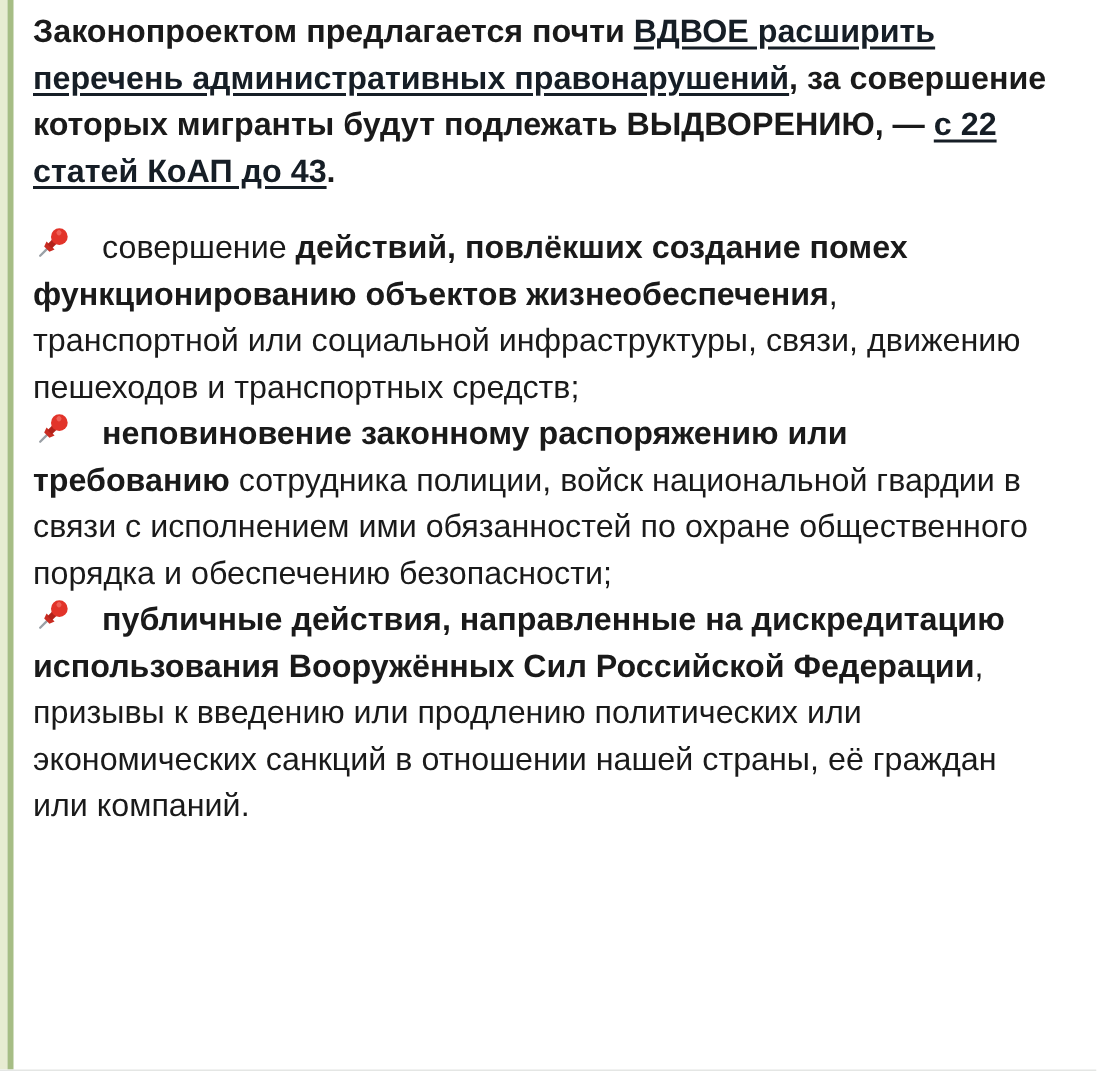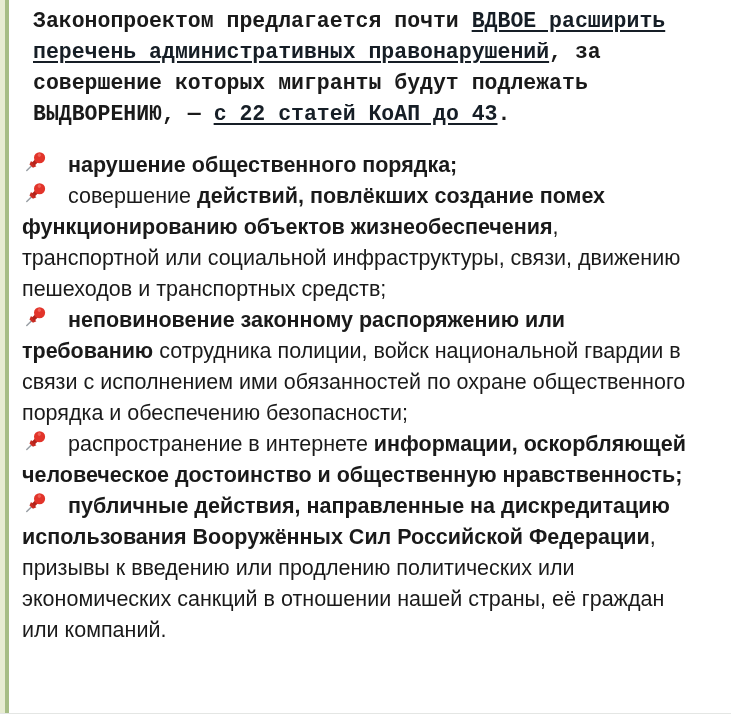--- a/index.html
+++ b/index.html
@@ -22,21 +22,21 @@
     background:#a6bd85;
   }
   .content{
     position:absolute;
     left:22px;top:6px;
     width:676px;
     font-size:21.5px;
     line-height:31px;
     letter-spacing:0px;
   }
-  .intro{margin:0 0 20px 11px;font-weight:bold;font-family:Liberation Mono, monospace;}
+  .intro{margin:0 0 20px 0;font-weight:bold;}
   .b{font-weight:bold;}
   a.u, .u{
     color:#161e26;
     text-decoration:underline;
     text-underline-offset:3px;
     cursor:pointer;
   }
   .including{font-weight:normal;}
   .bullet{margin:0;}
   .pin{
@@ -58,31 +58,20 @@
         <div class="bullet">
   <svg class="pin" viewBox="0 0 32 32" aria-hidden="true">
     <g transform="rotate(45 16 14)">
       <rect x="15.1" y="20" width="1.8" height="9.5" rx="0.9" fill="#9aa0a6"></rect>
       <path d="M11.5 17 h9 l-1.6 4.2 h-5.8 z" fill="#c92c22"></path>
       <rect x="13.6" y="11.5" width="4.8" height="6.5" fill="#b3221a"></rect>
       <circle cx="16" cy="7.2" r="6.6" fill="#e2342a"></circle>
       <circle cx="13.6" cy="5.2" r="2" fill="#f1695f" opacity="0.85"></circle>
     </g>
   </svg>
-<span class="b">нарушение общественного порядка;</span></div>
-        <div class="bullet">
-  <svg class="pin" viewBox="0 0 32 32" aria-hidden="true">
-    <g transform="rotate(45 16 14)">
-      <rect x="15.1" y="20" width="1.8" height="9.5" rx="0.9" fill="#9aa0a6"></rect>
-      <path d="M11.5 17 h9 l-1.6 4.2 h-5.8 z" fill="#c92c22"></path>
-      <rect x="13.6" y="11.5" width="4.8" height="6.5" fill="#b3221a"></rect>
-      <circle cx="16" cy="7.2" r="6.6" fill="#e2342a"></circle>
-      <circle cx="13.6" cy="5.2" r="2" fill="#f1695f" opacity="0.85"></circle>
-    </g>
-  </svg>
 <span>совершение </span><span class="b">действий, повлёкших создание помех функционированию объектов жизнеобеспечения</span><span>, транспортной или социальной инфраструктуры, связи, движению пешеходов и транспортных средств;</span></div>
         <div class="bullet">
   <svg class="pin" viewBox="0 0 32 32" aria-hidden="true">
     <g transform="rotate(45 16 14)">
       <rect x="15.1" y="20" width="1.8" height="9.5" rx="0.9" fill="#9aa0a6"></rect>
       <path d="M11.5 17 h9 l-1.6 4.2 h-5.8 z" fill="#c92c22"></path>
       <rect x="13.6" y="11.5" width="4.8" height="6.5" fill="#b3221a"></rect>
       <circle cx="16" cy="7.2" r="6.6" fill="#e2342a"></circle>
       <circle cx="13.6" cy="5.2" r="2" fill="#f1695f" opacity="0.85"></circle>
     </g>
@@ -91,27 +80,16 @@
         <div class="bullet">
   <svg class="pin" viewBox="0 0 32 32" aria-hidden="true">
     <g transform="rotate(45 16 14)">
       <rect x="15.1" y="20" width="1.8" height="9.5" rx="0.9" fill="#9aa0a6"></rect>
       <path d="M11.5 17 h9 l-1.6 4.2 h-5.8 z" fill="#c92c22"></path>
       <rect x="13.6" y="11.5" width="4.8" height="6.5" fill="#b3221a"></rect>
       <circle cx="16" cy="7.2" r="6.6" fill="#e2342a"></circle>
       <circle cx="13.6" cy="5.2" r="2" fill="#f1695f" opacity="0.85"></circle>
     </g>
   </svg>
-<span>распространение в интернете </span><span class="b">информации, оскорбляющей человеческое достоинство и общественную нравственность;</span></div>
-        <div class="bullet">
-  <svg class="pin" viewBox="0 0 32 32" aria-hidden="true">
-    <g transform="rotate(45 16 14)">
-      <rect x="15.1" y="20" width="1.8" height="9.5" rx="0.9" fill="#9aa0a6"></rect>
-      <path d="M11.5 17 h9 l-1.6 4.2 h-5.8 z" fill="#c92c22"></path>
-      <rect x="13.6" y="11.5" width="4.8" height="6.5" fill="#b3221a"></rect>
-      <circle cx="16" cy="7.2" r="6.6" fill="#e2342a"></circle>
-      <circle cx="13.6" cy="5.2" r="2" fill="#f1695f" opacity="0.85"></circle>
-    </g>
-  </svg>
 <span class="b">публичные действия, направленные на дискредитацию использования Вооружённых Сил Российской Федерации</span><span>, призывы к введению или продлению политических или экономических санкций в отношении нашей страны, её граждан или компаний.</span></div>
       </div>
   </div>
 </div>
 
 </body></html>

